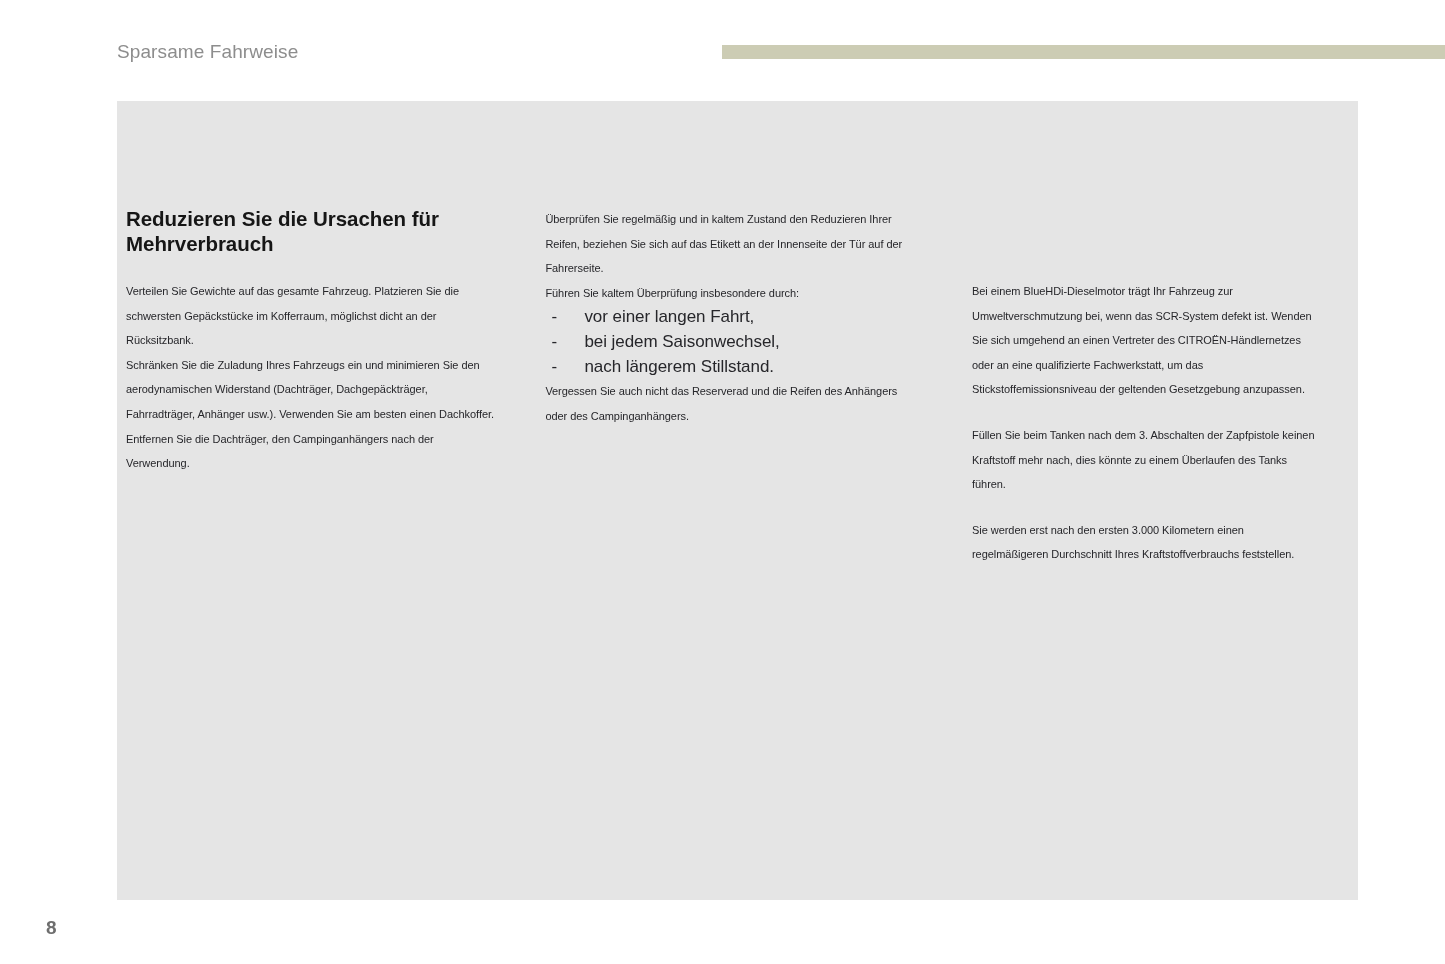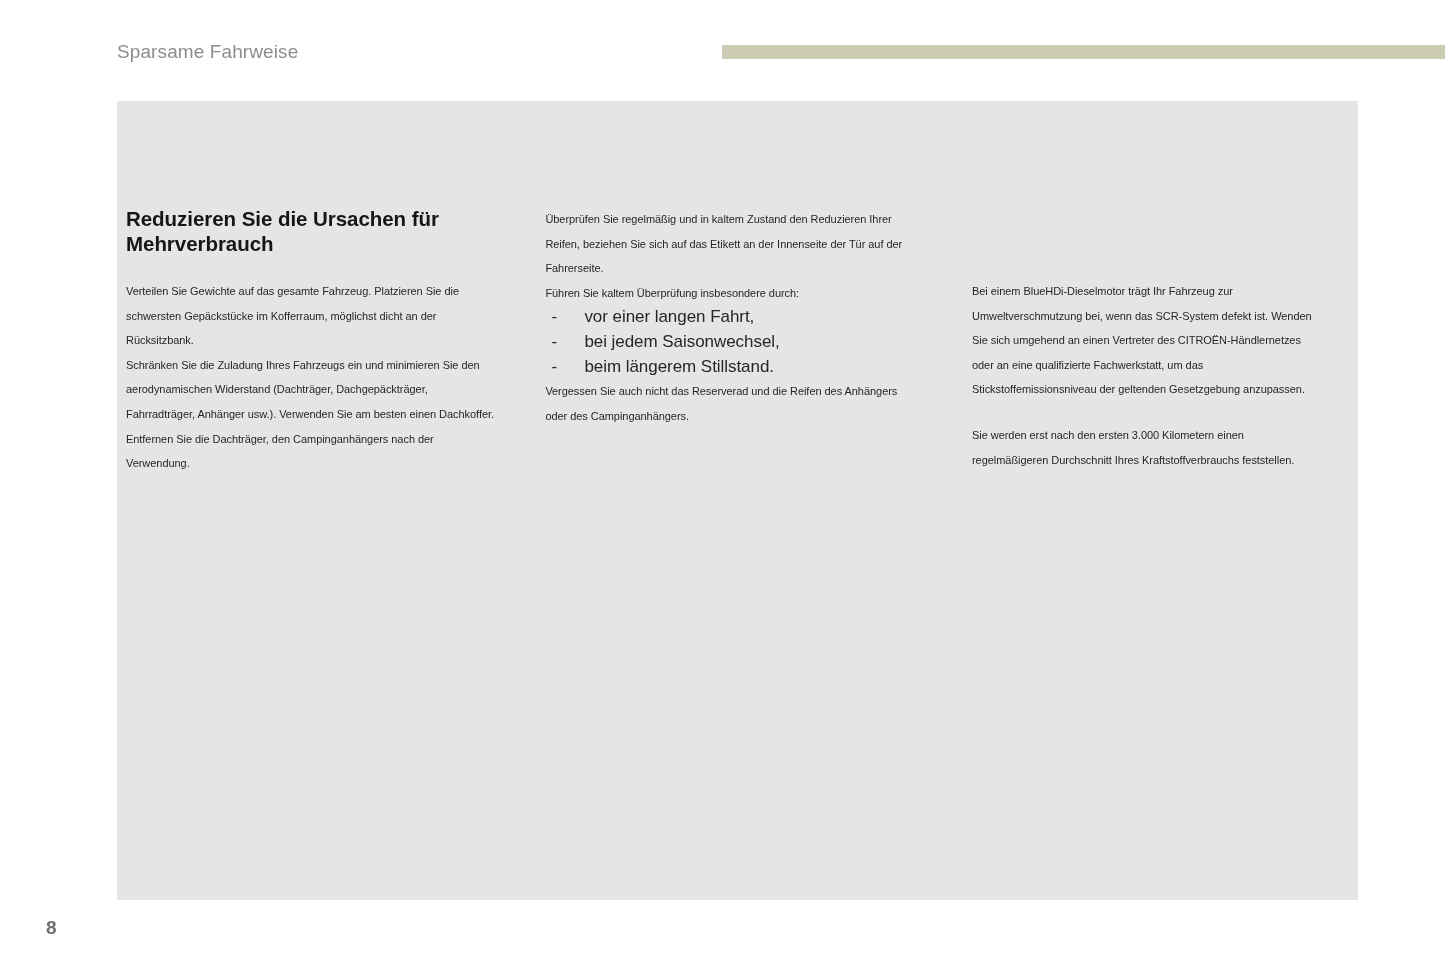--- a/index.html
+++ b/index.html
@@ -148,28 +148,29 @@
         <li class="bullet-item">
           <span class="bullet-dash">-</span>
           <span>vor einer langen Fahrt,</span>
         </li>
         <li class="bullet-item">
           <span class="bullet-dash">-</span>
           <span>bei jedem Saisonwechsel,</span>
         </li>
         <li class="bullet-item">
           <span class="bullet-dash">-</span>
-          <span>beim längerem Stillstand.</span>
+          <span>nach längerem Stillstand.</span>
         </li>
       </ul>
       <p class="para">Vergessen Sie auch nicht das Reserverad und die Reifen des Anhängers oder des Campinganhängers.</p>
     </div>
 
     <div class="column col-3">
       <h2 class="col-heading spacer-head">&nbsp;<br>&nbsp;</h2>
       <p class="para">Bei einem BlueHDi-Dieselmotor trägt Ihr Fahrzeug zur Umweltverschmutzung bei, wenn das SCR-System defekt ist. Wenden Sie sich umgehend an einen Vertreter des CITROËN-Händlernetzes oder an eine qualifizierte Fachwerkstatt, um das Stickstoffemissionsniveau der geltenden Gesetzgebung anzupassen.</p>
+      <p class="para">Füllen Sie beim Tanken nach dem 3. Abschalten der Zapfpistole keinen Kraftstoff mehr nach, dies könnte zu einem Überlaufen des Tanks führen.</p>
       <p class="para">Sie werden erst nach den ersten 3.000 Kilometern einen regelmäßigeren Durchschnitt Ihres Kraftstoffverbrauchs feststellen.</p>
     </div>
 
   </div>
 </div>
 
 <div class="folio">8</div>
 
 </body></html>

